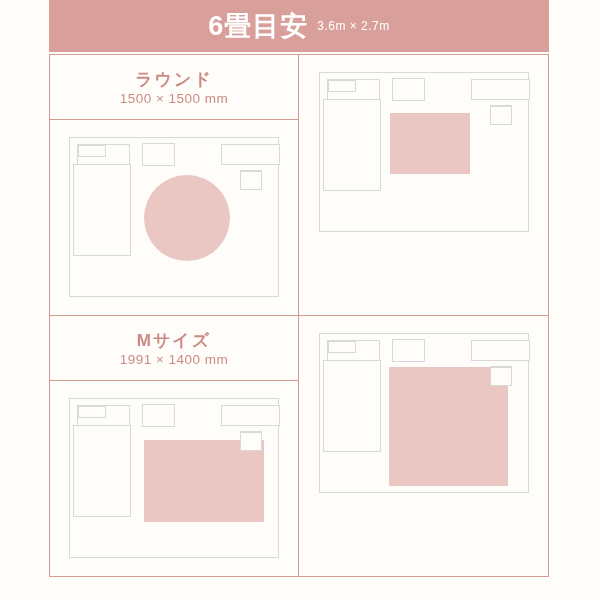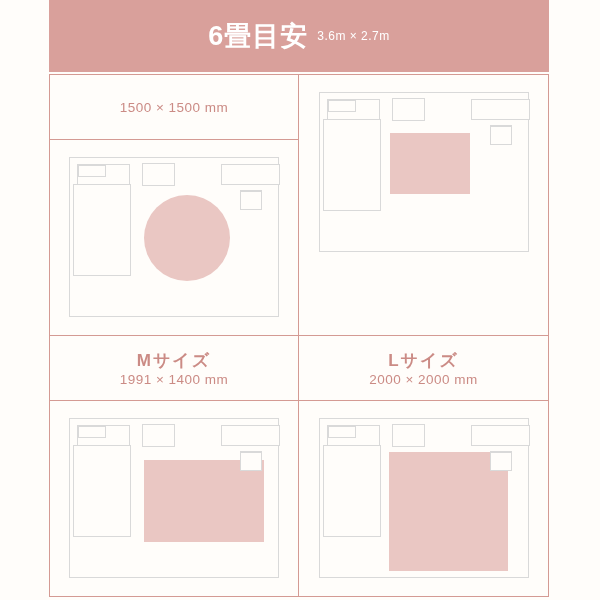--- a/index.html
+++ b/index.html
@@ -16,21 +16,21 @@
   body{
     background:var(--background);
     font-family:"Liberation Sans","DejaVu Sans",sans-serif;
     position:relative;
     overflow:hidden;
   }
   .page{position:absolute;left:49px;top:0;width:500px;}
 
   
   .header-band{
-    height:72px;
+    height:52px;
     background:var(--header-band);
     display:flex;align-items:center;justify-content:center;
     gap:9px;
     color:var(--header-text);
   }
   .header-band .title{font-size:27px;font-weight:bold;letter-spacing:1px;}
   .header-band .dims{font-size:12px;font-weight:normal;letter-spacing:.5px;}
 
   
   .grid{
@@ -79,20 +79,21 @@
 
   <div class="header-band">
     <span class="title">6畳目安</span>
     <span class="dims">3.6m × 2.7m</span>
   </div>
 
   <div class="grid">
 
     <div class="cell">
       <div class="cell-header">
+        <div class="size-name">ラウンド</div>
         <div class="size-dims">1500 × 1500 mm</div>
       </div>
       <div class="diagram">
         <div class="room">
           <div class="furn headboard">
             <div class="pillow"></div>
           </div>
           <div class="furn bed"></div>
           <div class="furn nightstand"></div>
           <div class="furn desk"></div>
@@ -136,24 +137,20 @@
           <div class="furn desk"></div>
           <div class="furn chair">
             <div class="chair-line"></div>
           </div>
           <div class="rug rug--m"></div>
         </div>
       </div>
     </div>
 
     <div class="cell">
-      <div class="cell-header">
-        <div class="size-name">Lサイズ</div>
-        <div class="size-dims">2000 × 2000 mm</div>
-      </div>
       <div class="diagram">
         <div class="room">
           <div class="furn headboard">
             <div class="pillow"></div>
           </div>
           <div class="furn bed"></div>
           <div class="furn nightstand"></div>
           <div class="furn desk"></div>
           <div class="furn chair">
             <div class="chair-line"></div>

